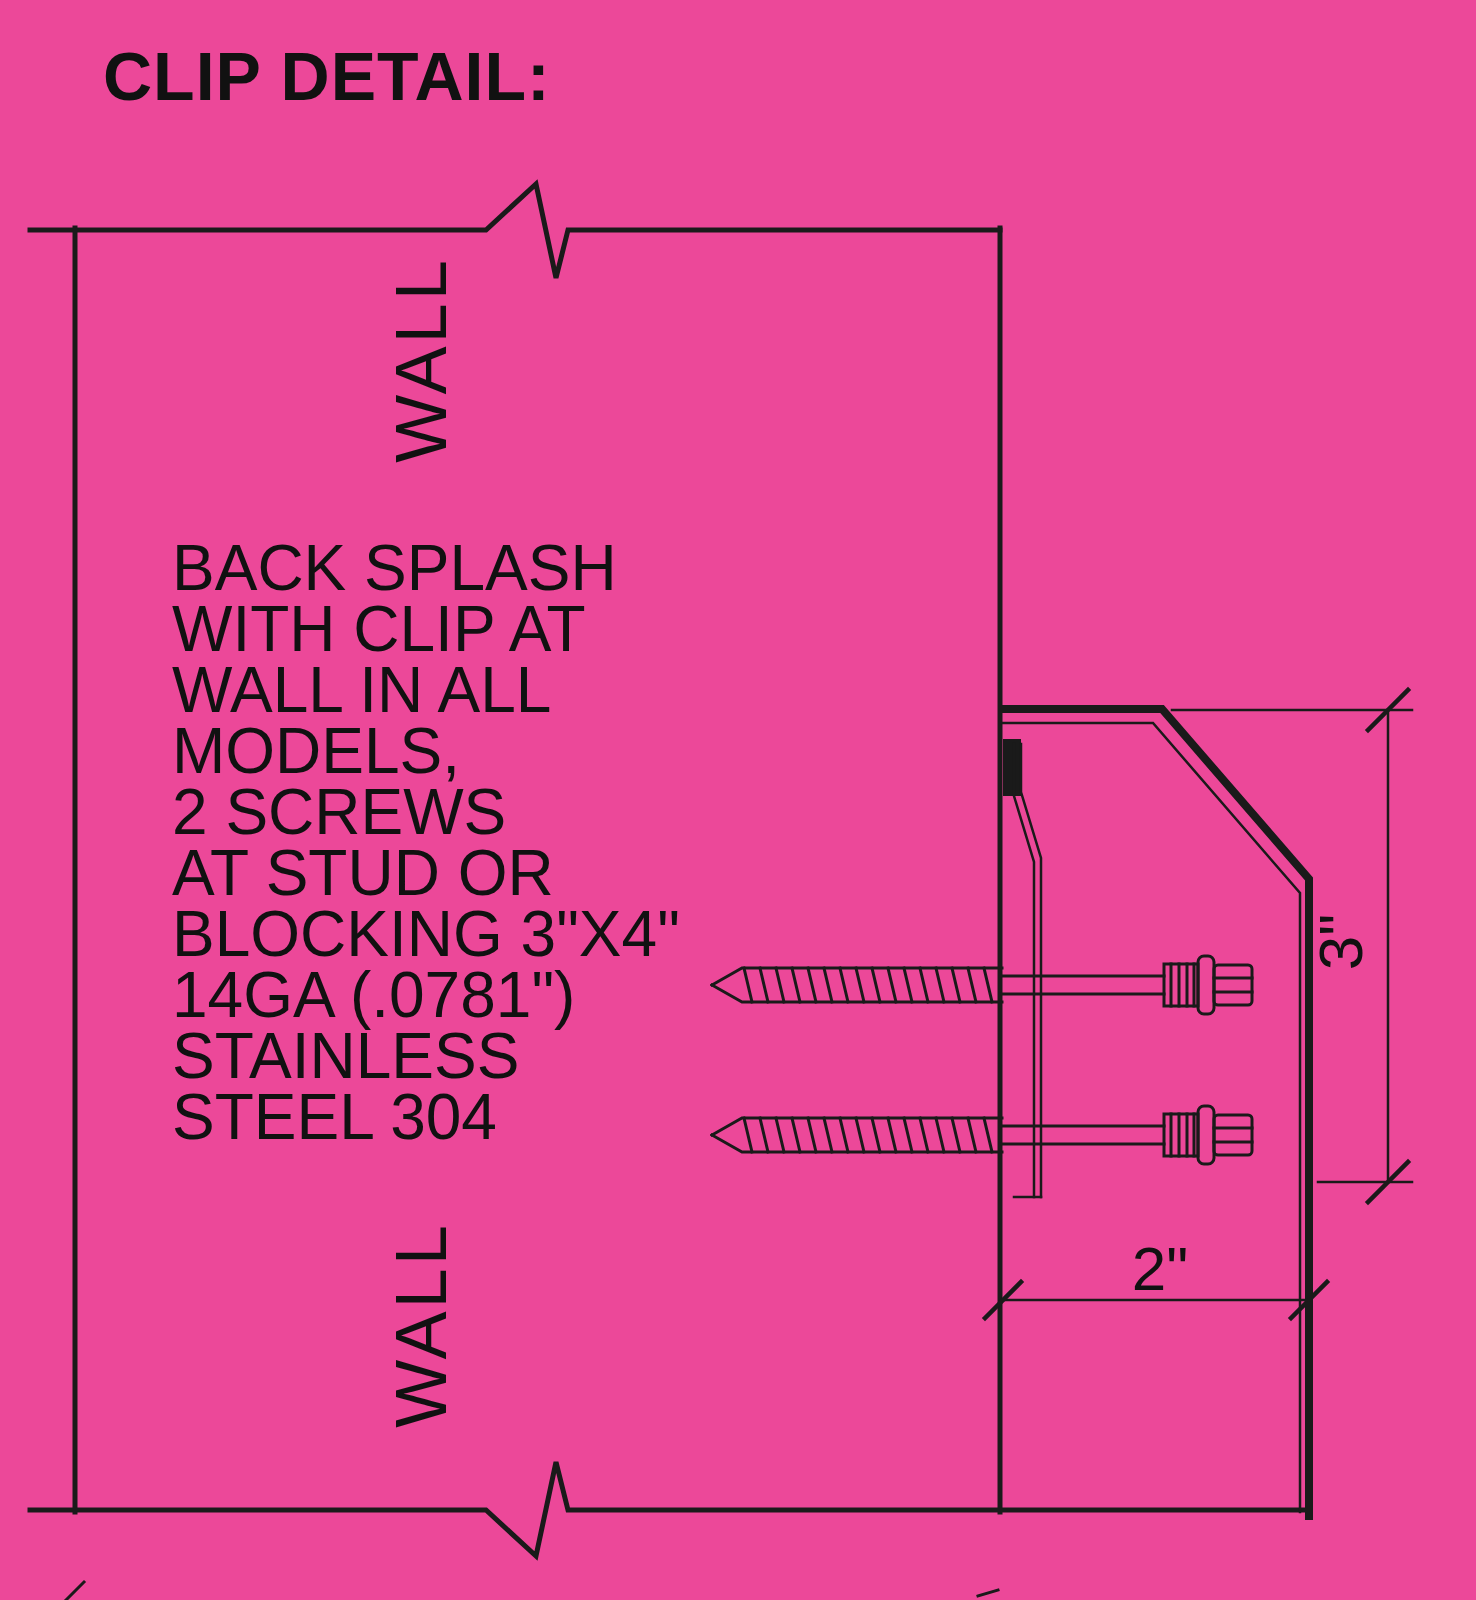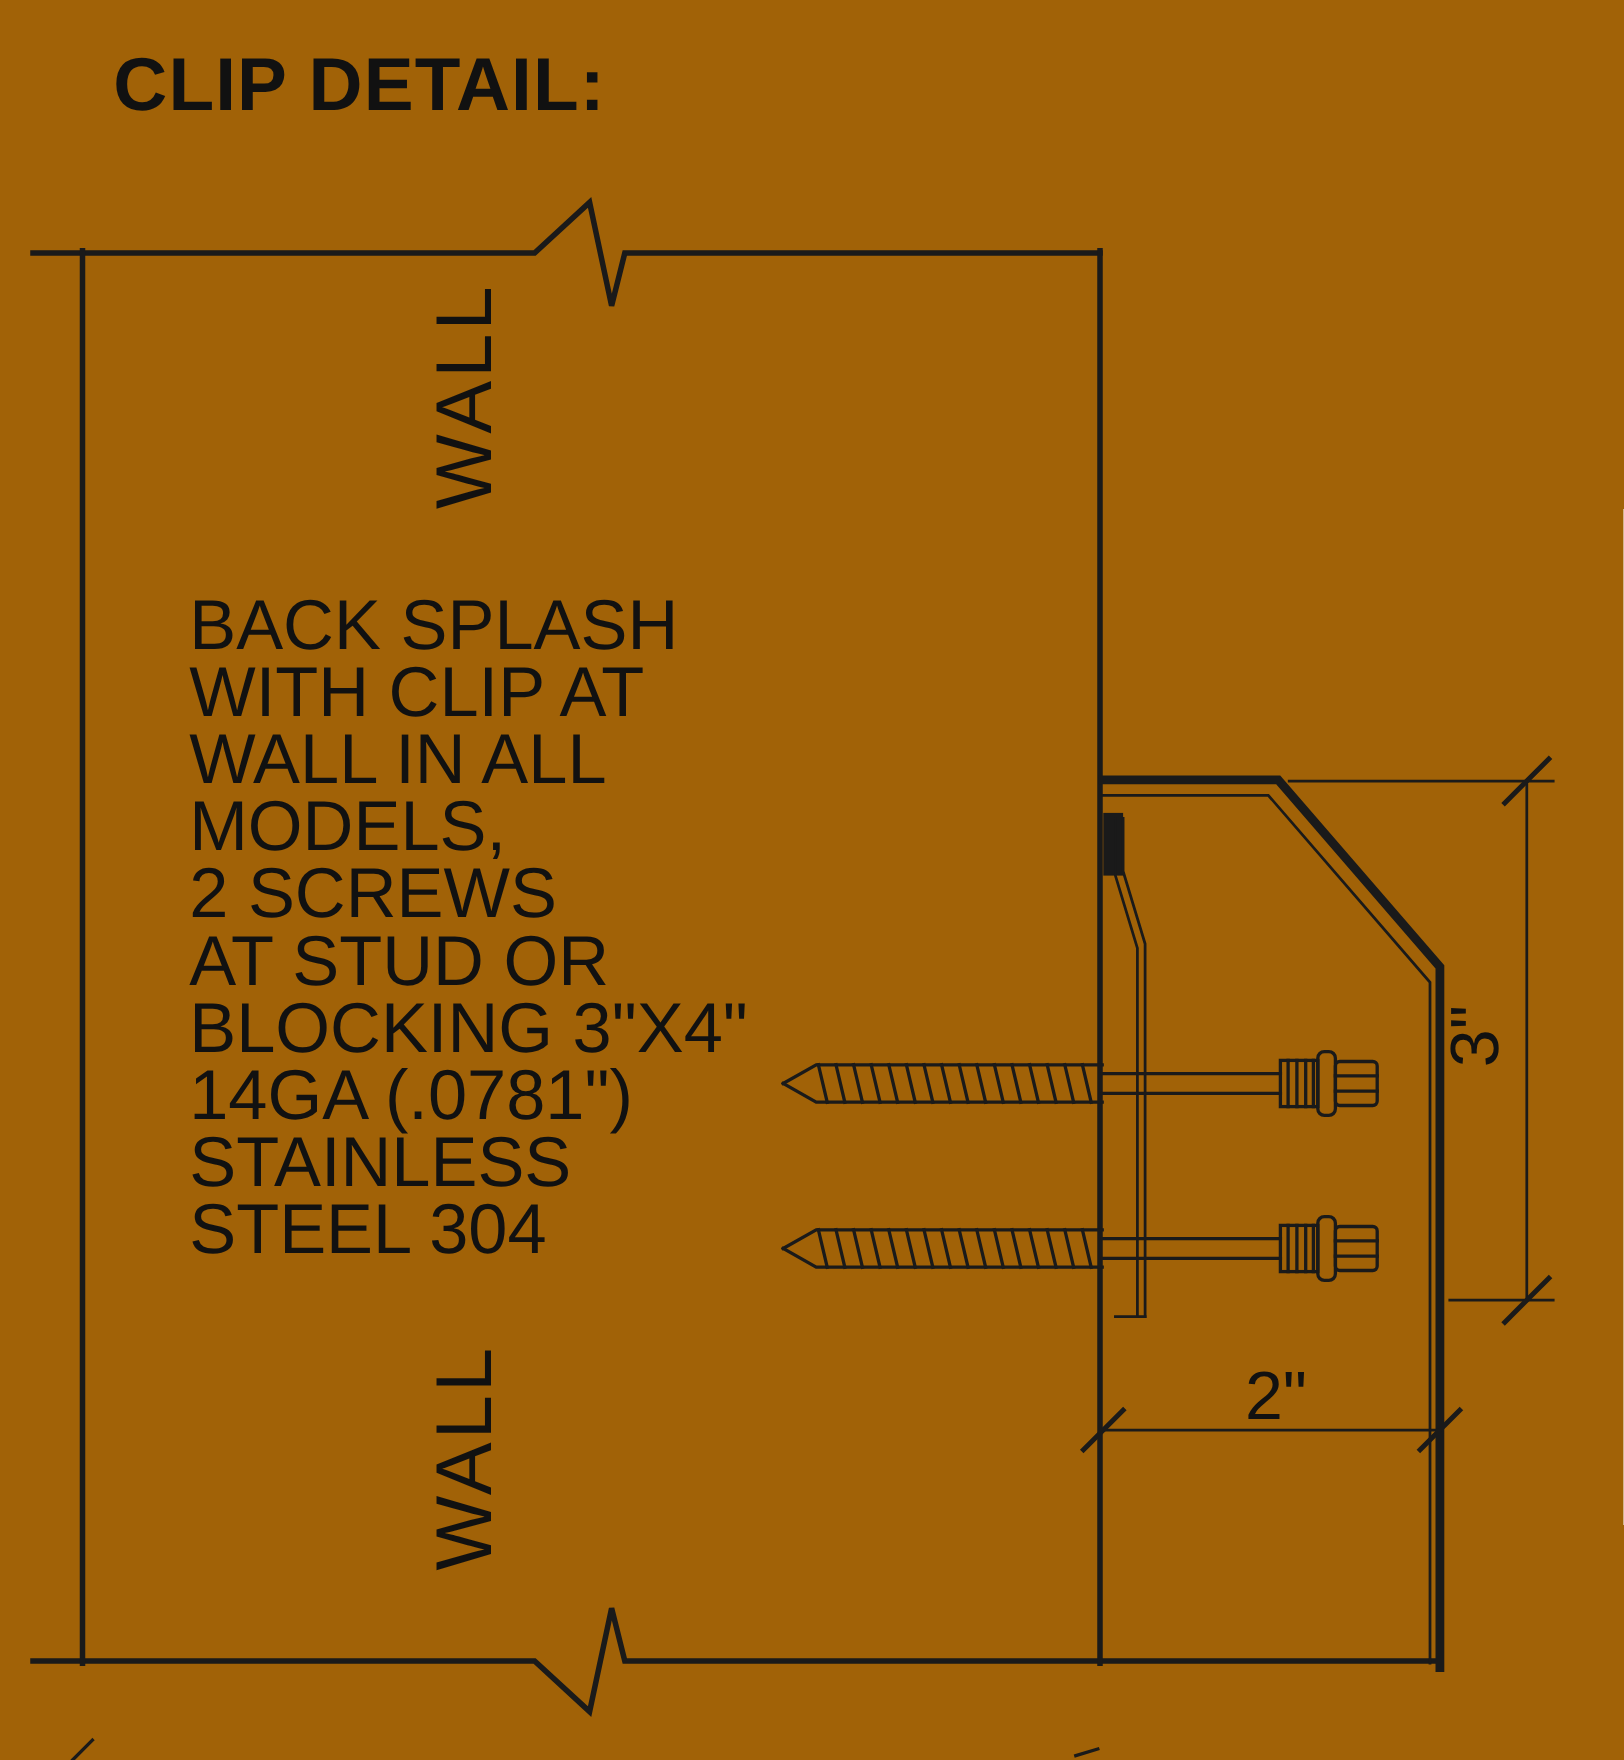--- a/index.html
+++ b/index.html
@@ -1,16 +1,16 @@
 <!DOCTYPE html>
 <html><head>
 <meta charset="utf-8">
 <style>
   html,body{margin:0;padding:0;background:#ffffff;}
-  .page{position:relative;width:1476px;height:1600px;background:#a16207;overflow:hidden;text-align:right;}
+  .page{position:relative;width:1476px;height:1600px;background:#ec4899;overflow:hidden;text-align:right;}
   .page svg{position:absolute;left:0;top:0;}
   text{fill:#111111;font-family:"Liberation Sans", sans-serif;}
   .title{font-size:68px;font-weight:bold;letter-spacing:1px;}
   .note{font-size:64px;}
   .walltext{font-size:72px;letter-spacing:3px;}
   .dim{font-size:62px;}
   .ln{stroke:#1a1a1a;fill:none;stroke-linecap:square;}
   .w2{stroke-width:2.5px;}
   .w3{stroke-width:3px;}
   .w5{stroke-width:5px;}

